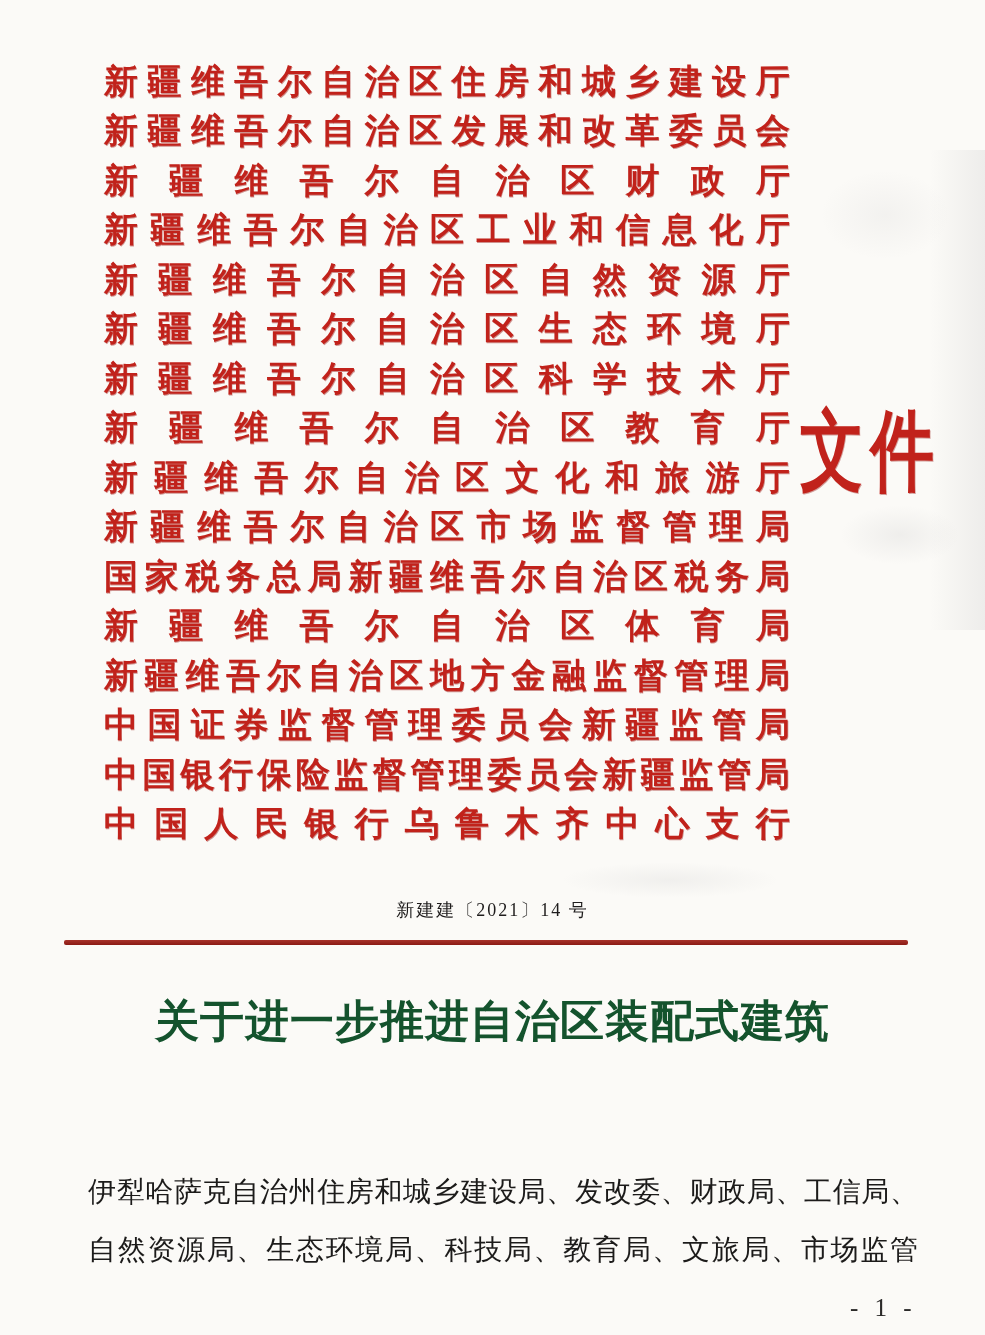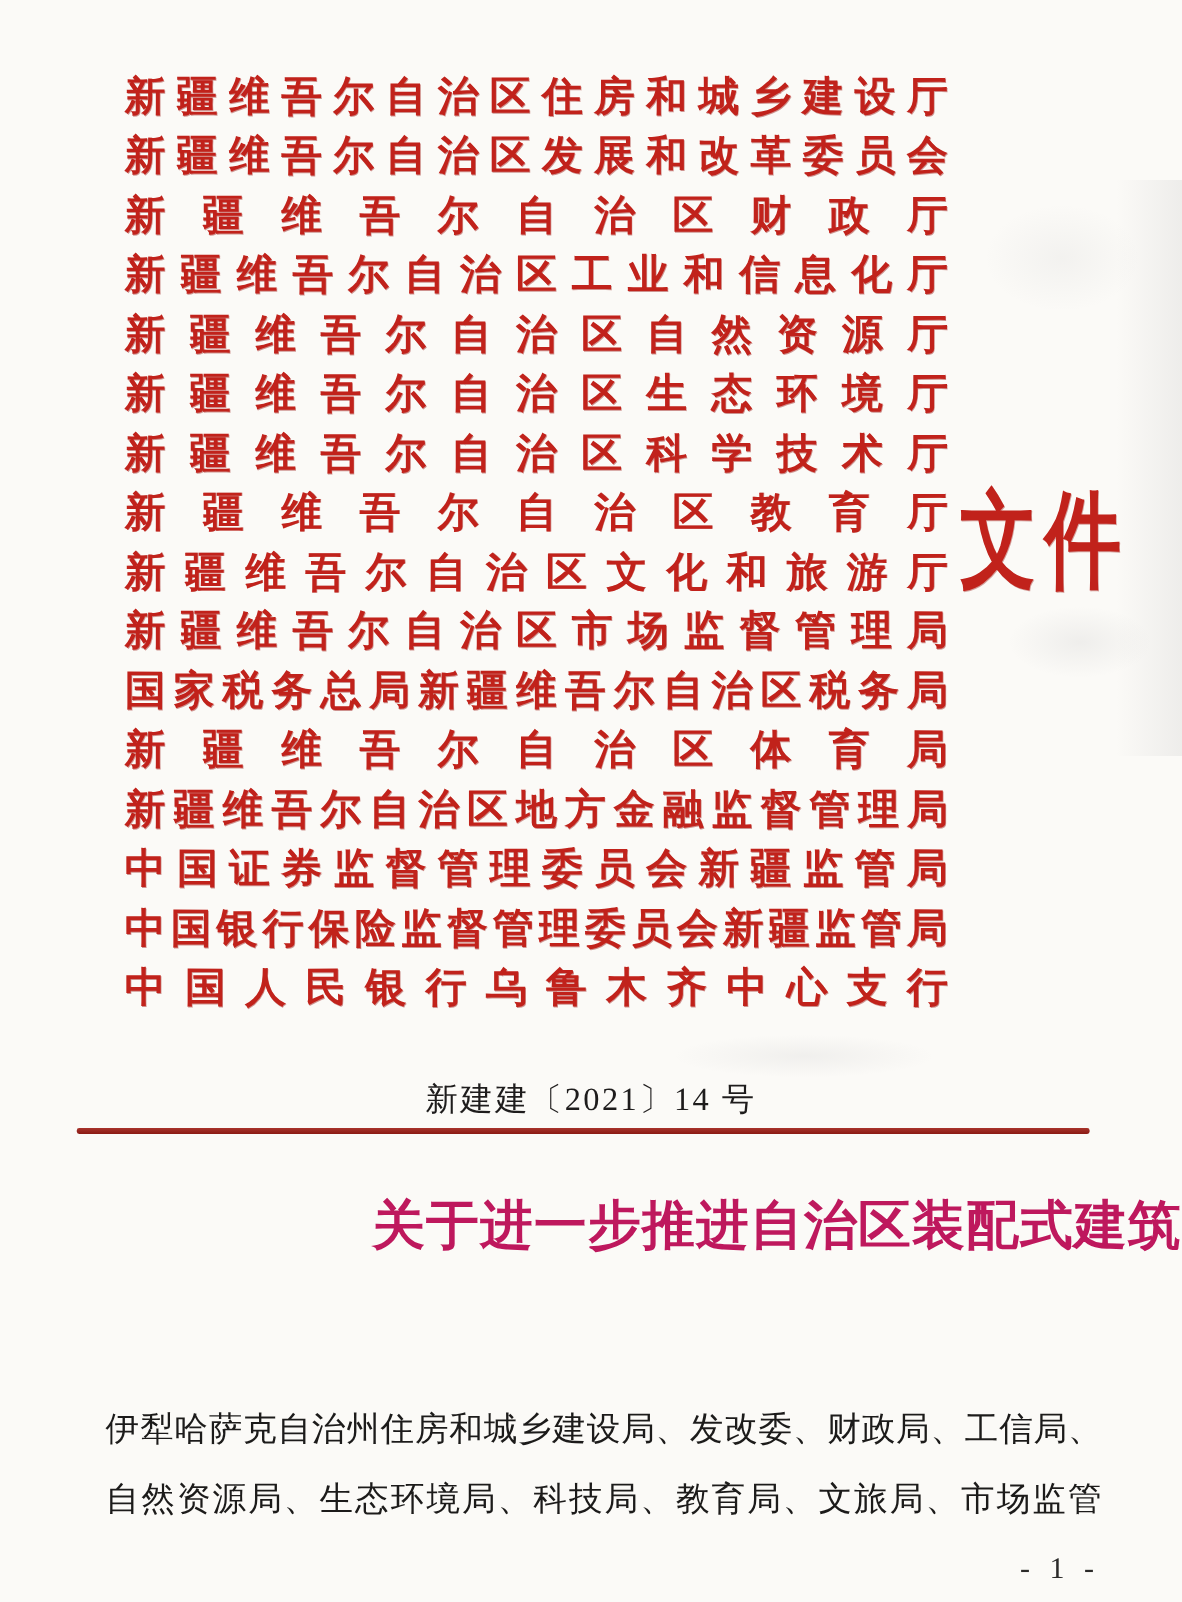--- a/index.html
+++ b/index.html
@@ -64,44 +64,44 @@
     text-shadow: 1px 1px 0 rgba(150,20,15,0.4);
     white-space: nowrap;
   }
 
   
   .doc-number {
     position: absolute;
     left: 0; top: 898px;
     width: 100%;
     text-align: center;
-    font-size: 27px;
+    font-size: 18px;
     letter-spacing: 2px;
     color: #1e1c1c;
     font-family: Liberation Serif, serif;
   }
 
   
   .red-rule {
     position: absolute;
     left: 64px; top: 940px;
     width: 844px; height: 5px;
     background: linear-gradient(to bottom, #a8332b, #8a1a14);
     border-radius: 2px;
   }
 
   
   .title {
     position: absolute;
     left: 0; top: 993px;
     width: 100%;
-    text-align: right;
+    text-align: center;
     font-size: 44px;
     font-weight: bold;
-    color: #be185d;
+    color: #14532d;
     line-height: 57px;
     letter-spacing: 1px;
   }
 
   
   .body-text {
     position: absolute;
     left: 88px; top: 1163px;
     width: 830px;
     color: #1c1b1a;

